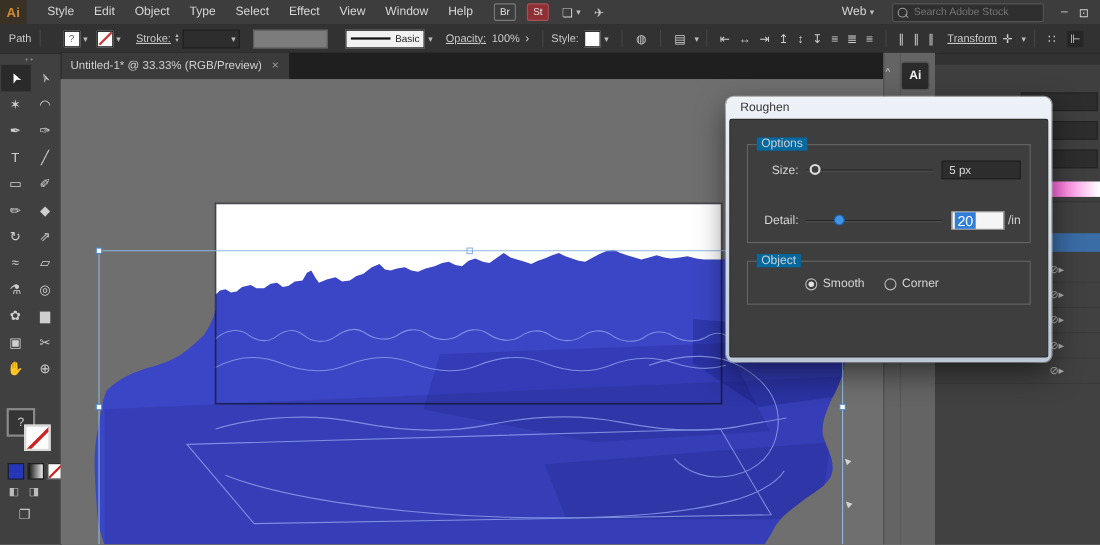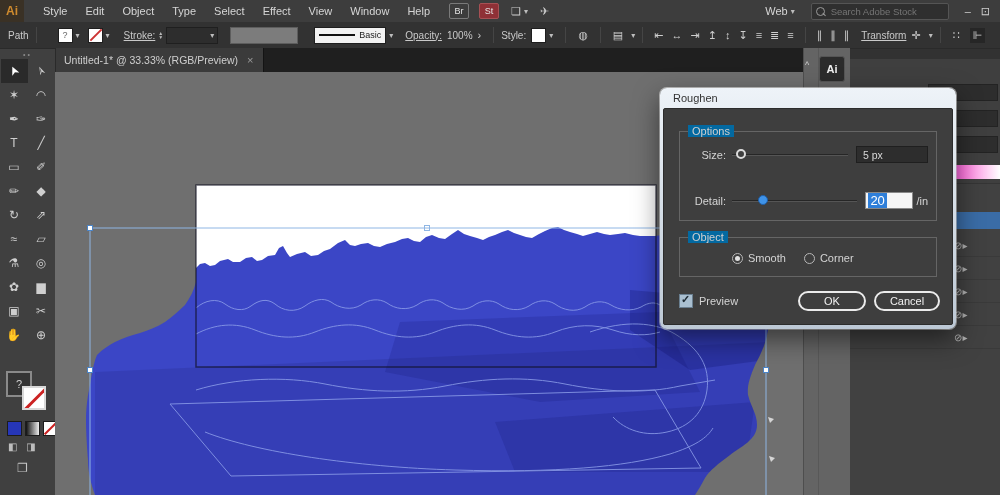--- a/index.html
+++ b/index.html
@@ -409,25 +409,14 @@
     </div>
     <div class="group g-points">
       <span class="group-label">Object</span>
       <div class="srow" style="top:14px;padding-left:44px;">
         <span class="radio sel"></span>
         <span class="rlabel">Smooth</span>
         <span class="radio"></span>
         <span class="rlabel">Corner</span>
       </div>
     </div>
-    <div class="dlg-bottomrow">
-      <span class="checkbox"></span>
-      <span>Preview</span>
-      <span class="spacer"></span>
-      <div class="btn ok">
-          <span>OK</span>
-        </div>
-      <div class="btn cancel">
-          <span>Cancel</span>
-        </div>
-    </div>
   </div>
 </div>
 
 </body></html>

